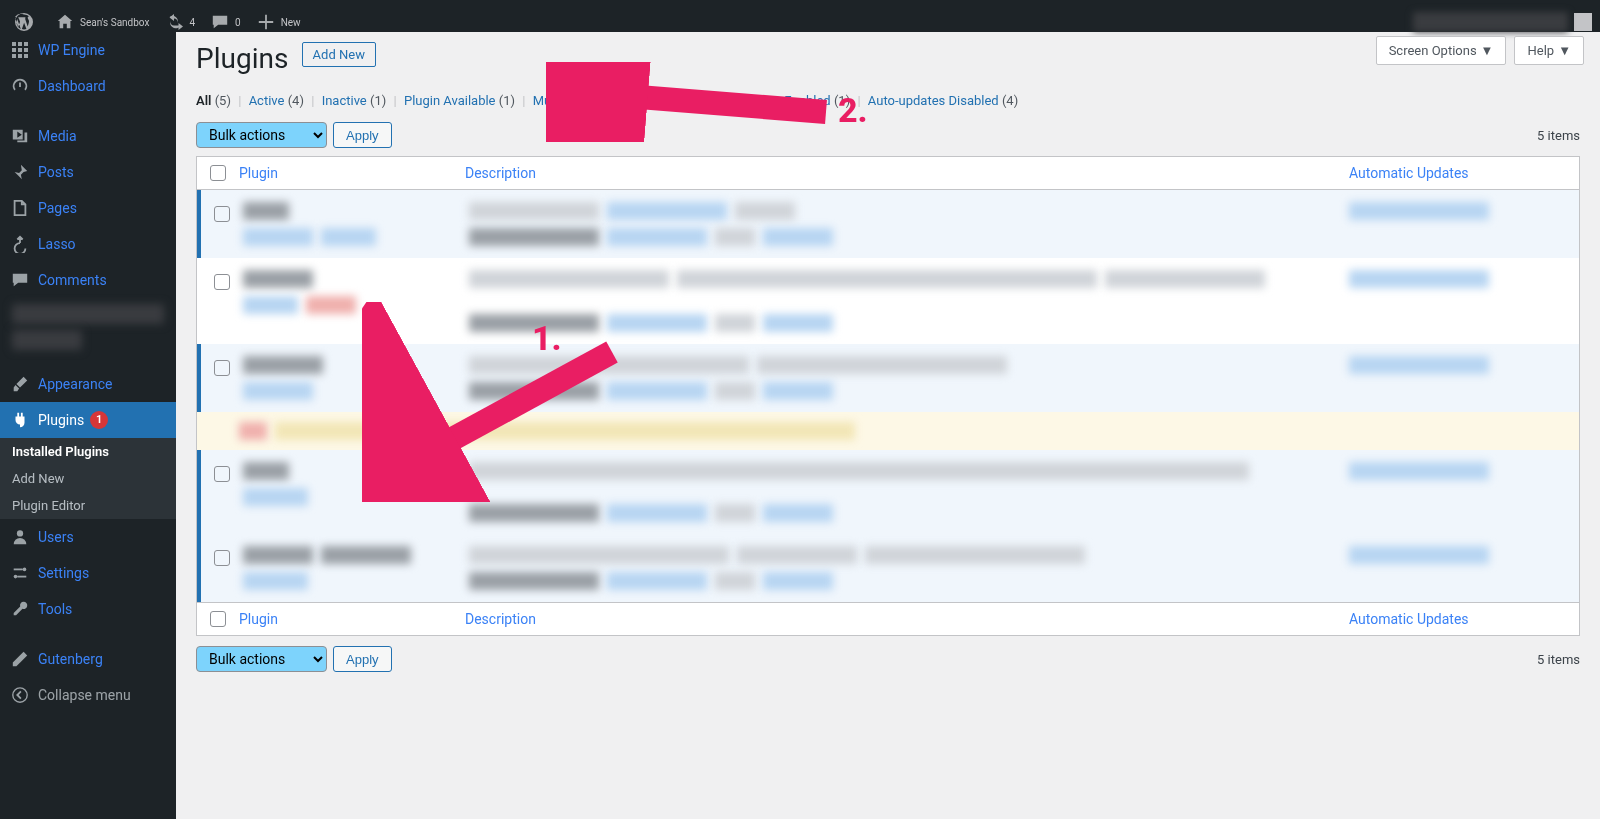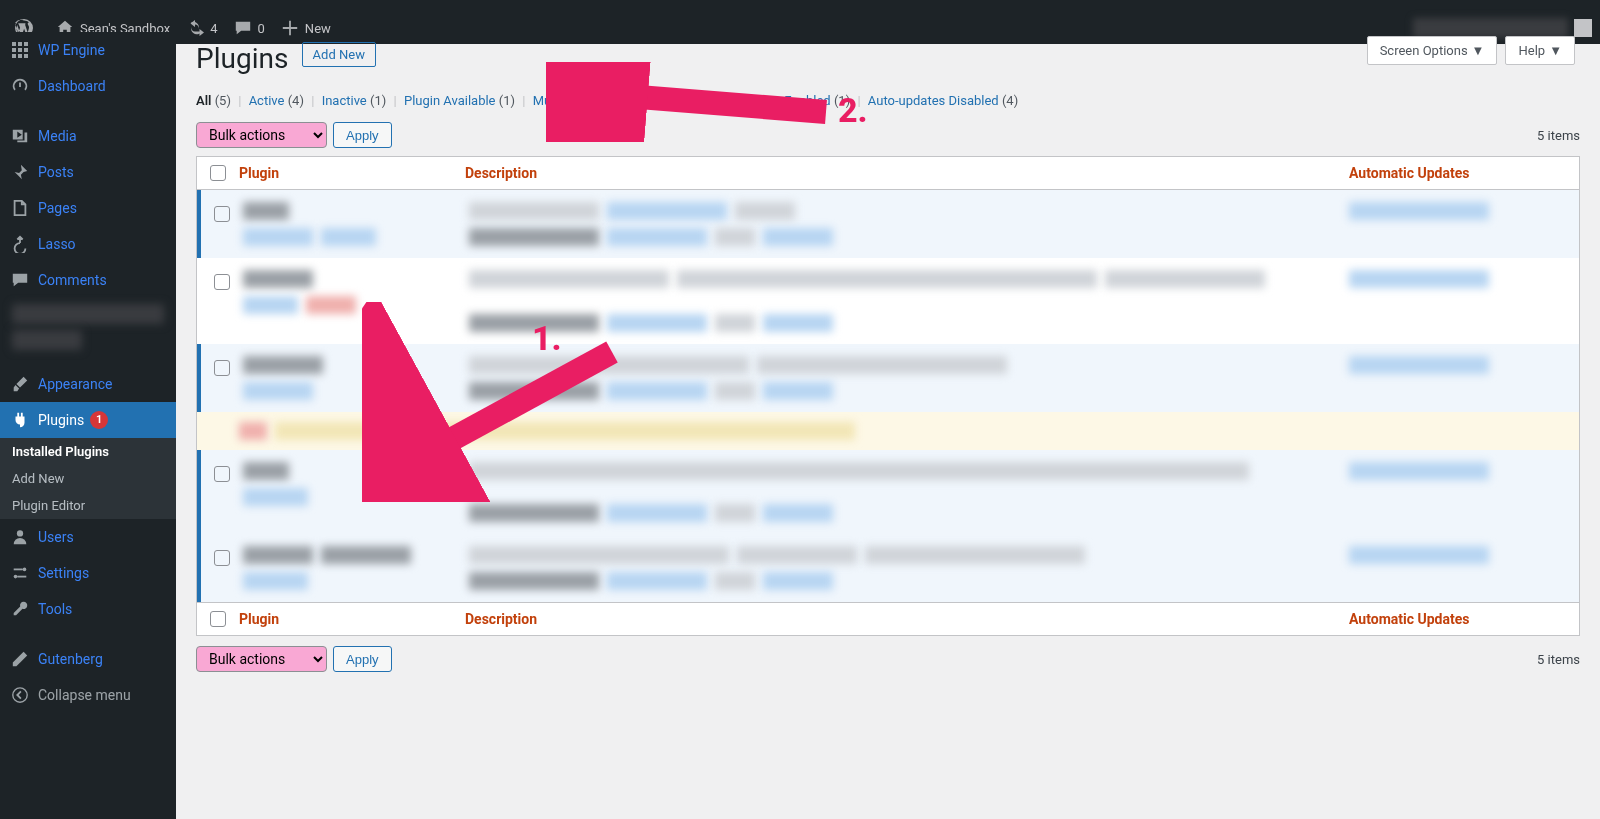--- a/index.html
+++ b/index.html
@@ -1,52 +1,52 @@
 <!DOCTYPE html>
 <html><head>
 <meta charset="utf-8">
 <style>
 * { margin: 0; padding: 0; box-sizing: border-box; }
 body { font-family: -apple-system, BlinkMacSystemFont, "Segoe UI", Roboto, sans-serif; font-size: 13px; background: #f0f0f1; width: 1600px; height: 819px; overflow: hidden; position: relative; }
-.adminbar { height: 44px; background: #1d2327; color: #c3c4c7; display: flex; align-items: center; padding: 12px 0 0 6px; font-size: 13px; }
+.adminbar { height: 32px; background: #1d2327; color: #c3c4c7; display: flex; align-items: center; padding: 12px 0 0 6px; font-size: 10px; }
 .adminbar .ab-icon { color: #a7aaad; margin-right: 6px; }
 .adminbar .ab-item { display: flex; align-items: center; padding: 0 8px; height: 32px; color: #c3c4c7; cursor: pointer; }
 .adminbar .spacer { flex: 1; }
 .adminbar .user-block { width: 155px; height: 20px; background: #3a3c40; filter: blur(3.5px); margin-right: 6px; }
 .adminbar .ava { width: 18px; height: 18px; background: #c3c4c7; margin-right: 8px; }
 .sidebar { position: absolute; left: 0; top: 32px; width: 176px; bottom: 0; background: #1d2327; color: #f0f0f1; }
 .menu-item { display: flex; align-items: center; padding: 8px 10px; min-height: 36px; color: #3b82f6; font-size: 14px; cursor: pointer; }
 .menu-item .mi { width: 20px; height: 20px; margin-right: 8px; display: inline-flex; align-items: center; justify-content: center; color: rgba(240,246,252,.6); }
 .menu-item.current { background: #2271b1; color: #fff; position: relative; }
 .menu-item.current .mi { color: #fff; }
 .menu-item.current::after { content: ''; position: absolute; right: -10px; top: 50%; margin-top: -10px; border: 10px solid transparent; border-right-color: #f0f0f1; }
 .sub-item { display: block; padding: 6px 12px; font-size: 13px; color: rgba(240,246,252,.7); background: #2c3338; cursor: pointer; }
 .sub-item.bold { color: #fff; font-weight: 600; }
 .badge { display: inline-block; min-width: 18px; height: 18px; background: #d63638; color: #fff; border-radius: 9px; font-size: 11px; line-height: 18px; text-align: center; font-weight: 600; margin-left: 6px; padding: 0 5px; }
 .blurmenu { height: 20px; background: #3a3c40; filter: blur(4px); margin: 6px 12px; border-radius: 2px; }
 .main { position: absolute; left: 176px; right: 0; top: 32px; bottom: 0; padding: 0; }
-.topcorner { position: absolute; top: 4px; right: 25px; display: flex; gap: 8px; }
+.topcorner { position: absolute; top: 4px; right: 16px; display: flex; gap: 8px; }
 .topcorner .btn { background: #fff; border: 1px solid #c3c4c7; color: #50575e; font-size: 13px; padding: 6px 12px; border-radius: 2px; cursor: pointer; display: flex; align-items: center; gap: 4px; }
 .content { padding: 10px 20px; }
 h1 { font-size: 28px; font-weight: 400; color: #1d2327; display: inline-block; margin-right: 10px; vertical-align: middle; }
 .addnew { display: inline-block; border: 1px solid #2271b1; color: #2271b1; font-size: 13px; padding: 4px 10px; border-radius: 2px; cursor: pointer; vertical-align: middle; margin-top: -8px; }
 .subsub { margin-top: 18px; font-size: 13px; }
 .subsub span.sep { color: #c3c4c7; margin: 0 4px; }
 .subsub a { color: #2271b1; cursor: pointer; }
 .subsub a.current { font-weight: 600; color: #1d2327; }
 .subsub .count { color: #50575e; }
 .searchwrap { position: absolute; right: 20px; top: 60px; }
 .searchwrap input { width: 305px; padding: 5px 8px; border: 1px solid #8c8f94; border-radius: 4px; font-size: 14px; font-family: inherit; }
 .actionsrow { display: flex; align-items: center; margin-top: 14px; justify-content: space-between; }
 .actionsrow-left { display: flex; gap: 6px; }
-.actionsrow select { padding: 3px 24px 3px 8px; border: 1px solid #8c8f94; border-radius: 4px; font-size: 14px; background: #f9a8d4; font-family: inherit; }
+.actionsrow select { padding: 3px 24px 3px 8px; border: 1px solid #8c8f94; border-radius: 4px; font-size: 14px; background: #7dd3fc; font-family: inherit; }
 .btn2 { border: 1px solid #2271b1; color: #2271b1; background: #f6f7f7; font-size: 13px; padding: 4px 12px; border-radius: 3px; cursor: pointer; }
 .items-count { font-size: 13px; color: #3c434a; }
 .table { margin-top: 8px; border: 1px solid #c3c4c7; background: #fff; }
-.thead, .tfoot { display: grid; grid-template-columns: 42px 226px 1fr 230px; align-items: center; padding: 8px 0; border-bottom: 1px solid #c3c4c7; color: #c2410c; font-size: 14px; font-weight: 700; }
+.thead, .tfoot { display: grid; grid-template-columns: 42px 226px 1fr 230px; align-items: center; padding: 8px 0; border-bottom: 1px solid #c3c4c7; color: #3b82f6; font-size: 14px; font-weight: 400; }
 .tfoot { border-bottom: none; border-top: 1px solid #c3c4c7; }
 .thead .cb, .tfoot .cb { display: flex; justify-content: center; }
 .chk { width: 16px; height: 16px; border: 1px solid #8c8f94; border-radius: 3px; cursor: pointer; }
 .tbody { }
 .row { display: grid; grid-template-columns: 42px 226px 1fr 230px; padding: 12px 0; border-left: 4px solid transparent; }
 .row.active { background: #f0f6fc; }
 .row.inactive { background: #fff; }
 .row .cb { display: flex; justify-content: center; padding-top: 4px; }
 .pixstack { display: flex; flex-direction: column; gap: 8px; }
 .px { height: 18px; background: #d0d4d9; filter: blur(4px); border-radius: 1px; }

